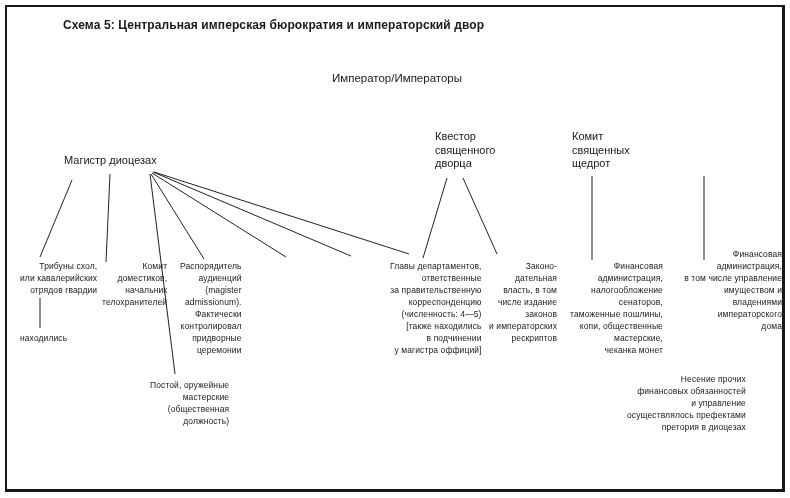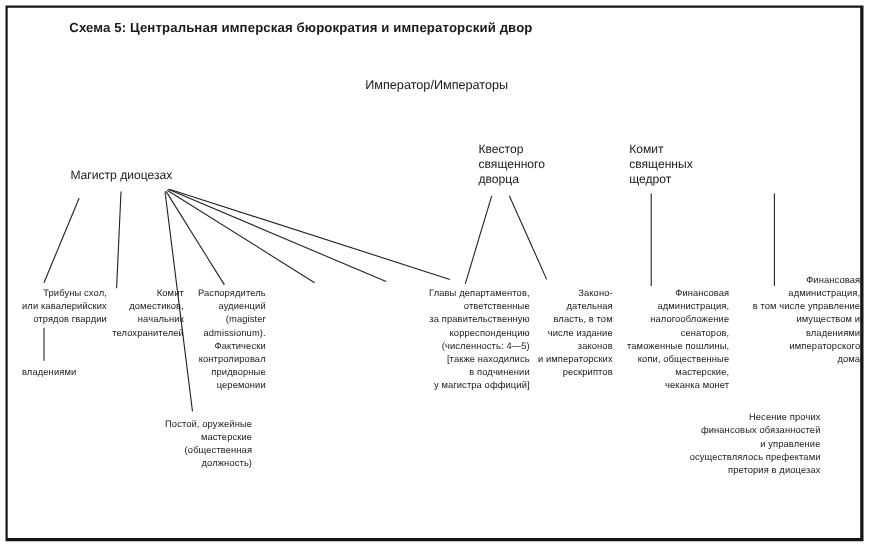--- a/index.html
+++ b/index.html
@@ -91,21 +91,21 @@
   <div class="node lvl2" style="left:428px; top:123px">Квестор
 священного
 дворца</div>
   <div class="node lvl2" style="left:565px; top:123px">Комит
 священных
 щедрот</div>
 
   <div class="node leaf" style="left:13px; top:253px">Трибуны схол,
 или кавалерийских
 отрядов гвардии</div>
-  <div class="node leaf" style="left:13px; top:325px">владениями</div>
+  <div class="node leaf" style="left:13px; top:325px">находились</div>
   <div class="node leaf" style="left:95px; top:253px">Комит
 доместиков,
 начальник
 телохранителей</div>
   <div class="node leaf" style="left:173px; top:253px">Распорядитель
 аудиенций
 (magister
 admissionum).
 Фактически
 контролировал

